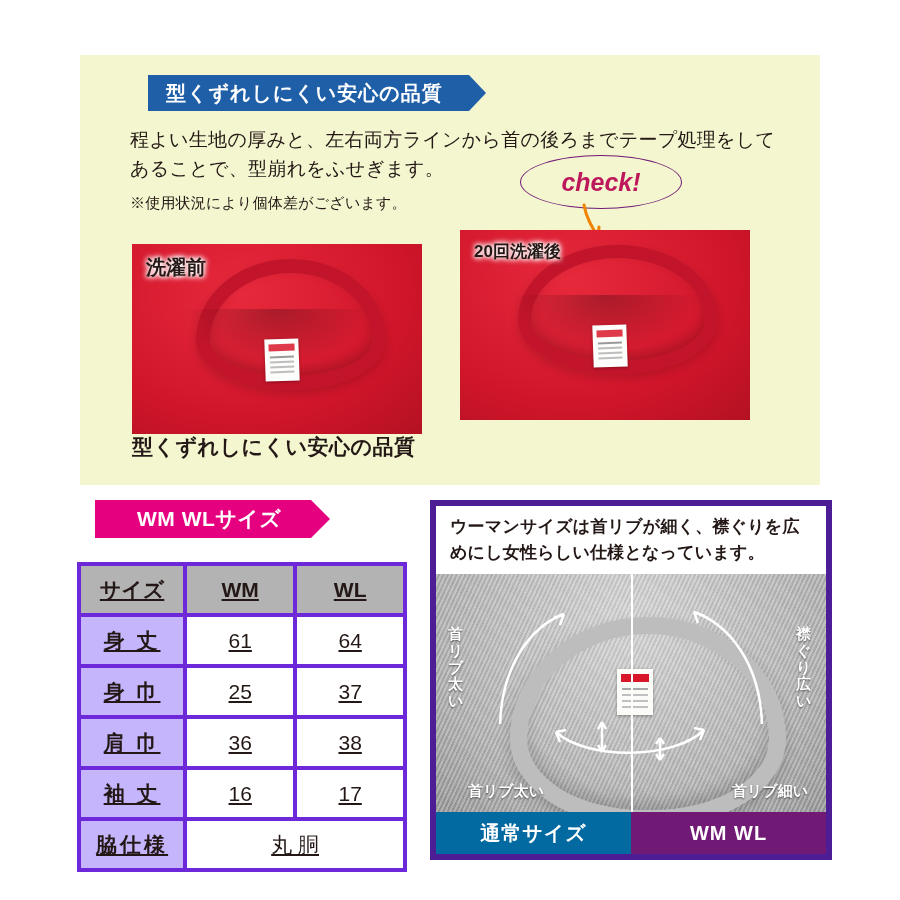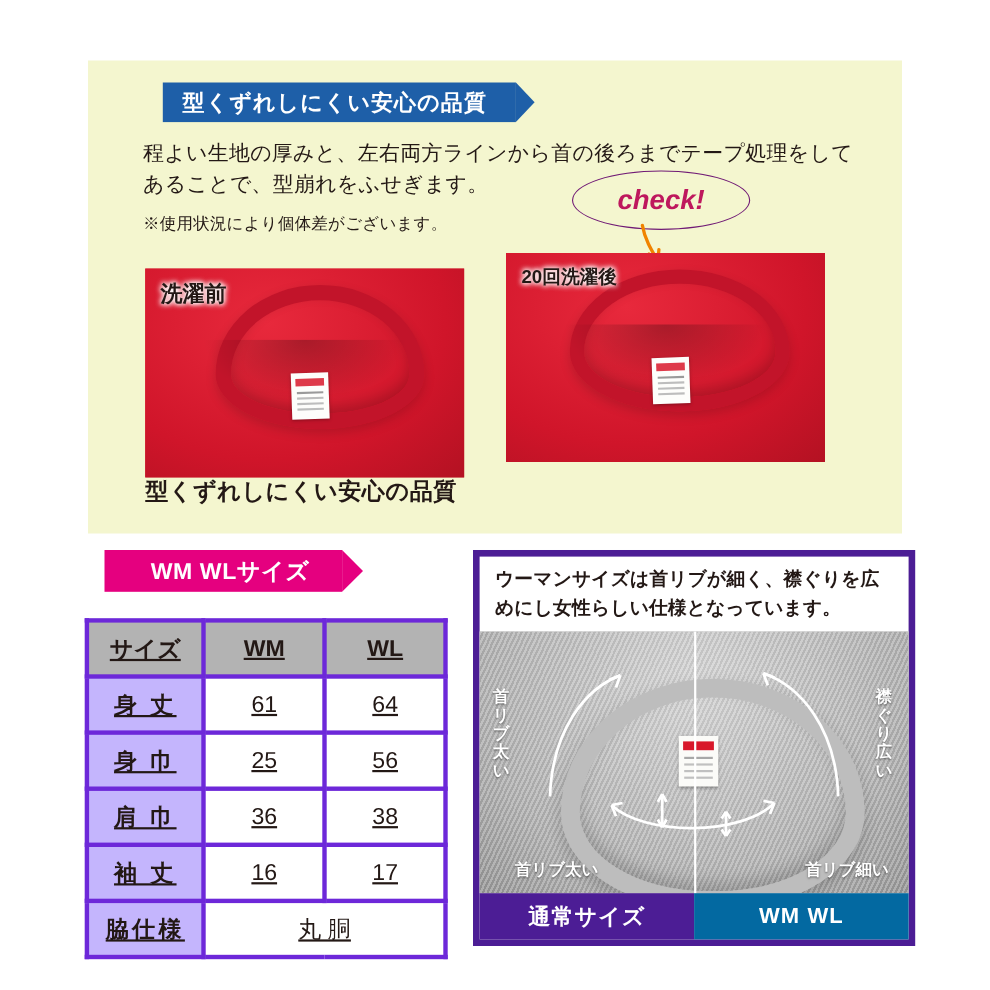--- a/index.html
+++ b/index.html
@@ -358,22 +358,22 @@
     height: 42px;
     width: 195px;
     color: #ffffff;
     font-size: 20px;
     font-weight: bold;
     display: flex;
     align-items: center;
     justify-content: center;
     letter-spacing: 1px;
   }
-  .band-left { left: 0; background: #4c1d95; }
-  .band-right { left: 195px; background: #0369a1; }
+  .band-left { left: 0; background: #0369a1; }
+  .band-right { left: 195px; background: #701a75; }
 </style>
 </head>
 <body>
 
 <div class="page">
 
   <div class="quality-panel">
 
     <div class="ribbon">
       <span>型くずれしにくい安心の品質</span>
@@ -429,21 +429,21 @@
     </thead>
     <tbody>
       <tr>
         <th>身 丈</th>
         <td>61</td>
         <td>64</td>
       </tr>
       <tr>
         <th>身 巾</th>
         <td>25</td>
-        <td>56</td>
+        <td>37</td>
       </tr>
       <tr>
         <th>肩 巾</th>
         <td>36</td>
         <td>38</td>
       </tr>
       <tr>
         <th>袖 丈</th>
         <td>16</td>
         <td>17</td>

